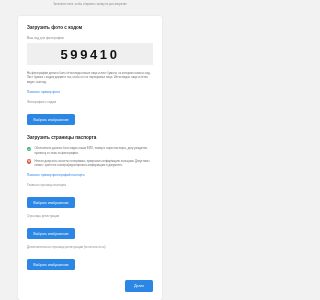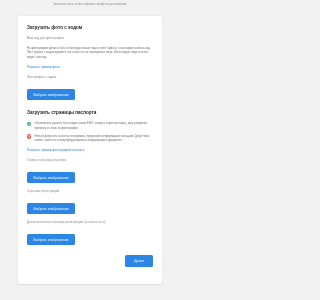--- a/index.html
+++ b/index.html
@@ -142,20 +142,23 @@
 <body>
 
 <div class="page-banner">Заполните поля, чтобы отправить заявку на рассмотрение</div>
 
 <div class="card">
 
   <div class="sec-title">Загрузить фото с кодом</div>
 
   <div class="field-label">Ваш код для фотографии</div>
 
+  <div class="code-box">
+    <span class="code-value">599410</span>
+  </div>
 
   <div class="para">На фотографии должно быть чётко видно ваше лицо и лист бумаги, на котором написан код. Лист бумаги с кодом держите так, чтобы он не перекрывал лицо. Чётко видно лицо и чётко виден сам код.</div>
 
   <a class="link">Показать пример фото</a>
 
   <div class="upload-label">Фотография с кодом</div>
   <button class="btn-blue">Выбрать изображение</button>
 
   <div class="sec-title passport">Загрузить страницы паспорта</div>
 

